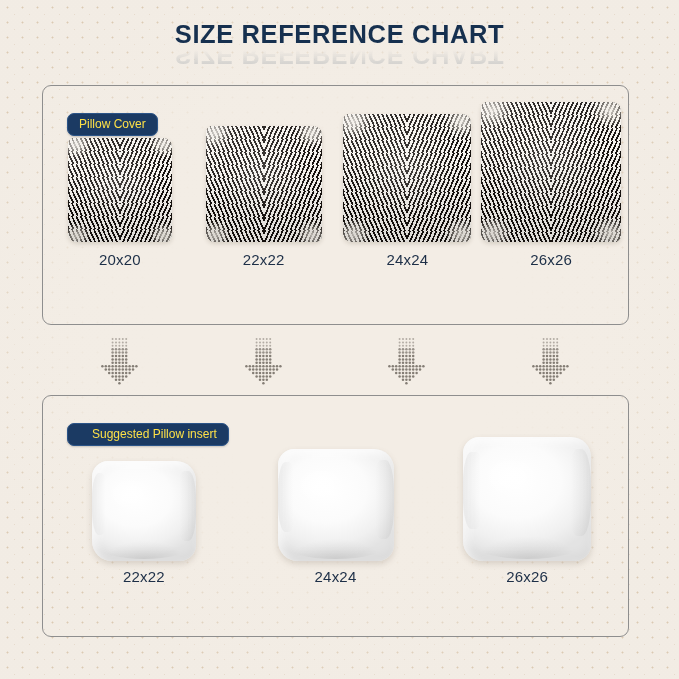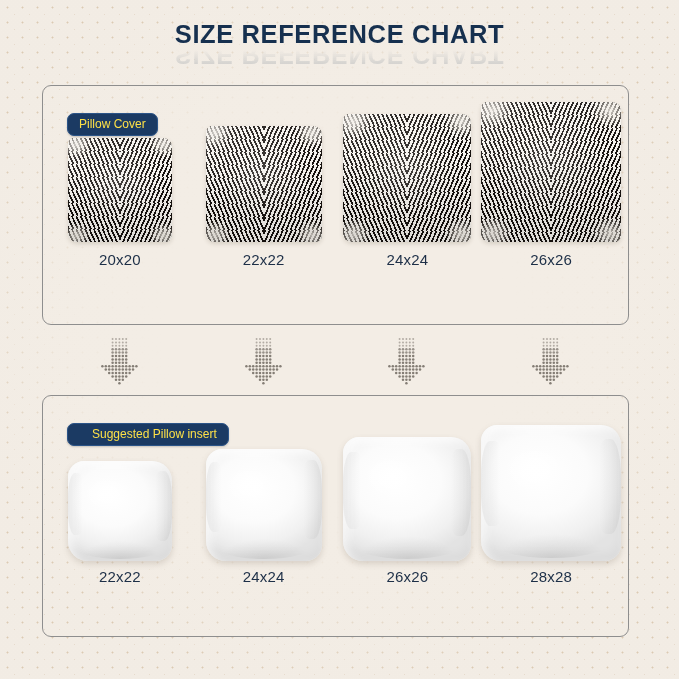--- a/index.html
+++ b/index.html
@@ -803,24 +803,15 @@
       </div>
       <div class="cell" style="flex: 1 1 0%;">
         <div class="insert" style="width: 128px; height: 124px;">
           <div class="hl"></div>
           <div class="fold-a"></div>
           <div class="fold-b"></div>
           <div class="fold-c"></div>
         </div>
         <div class="size-label">26x26</div>
       </div>
-      <div class="cell" style="flex: 1 1 0%;">
-        <div class="insert" style="width: 140px; height: 136px;">
-          <div class="hl"></div>
-          <div class="fold-a"></div>
-          <div class="fold-b"></div>
-          <div class="fold-c"></div>
-        </div>
-        <div class="size-label">28x28</div>
-      </div>
     </div>
 
 </div>
 
 </body></html>

